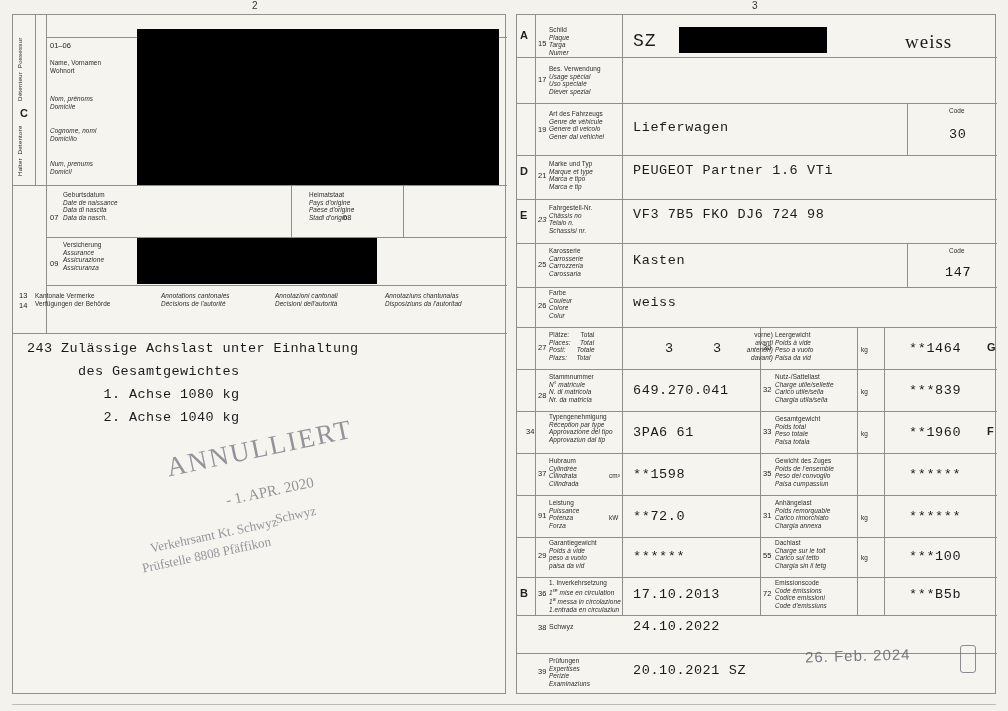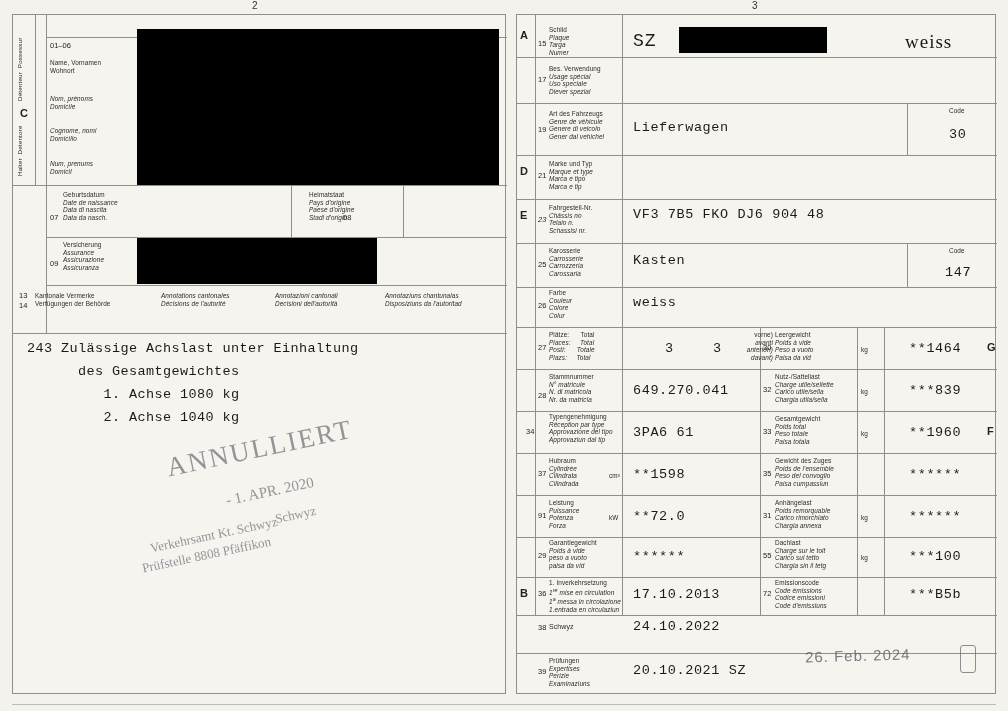--- a/index.html
+++ b/index.html
@@ -175,28 +175,29 @@
     </div>
     <div class="val" style="left:116px;top:105px;">Lieferwagen</div>
     <div class="lbl" style="position:absolute;left:432px;top:92px;">Code</div>
     <div class="val" style="left:432px;top:112px;">30</div>
 
     <div class="hline" style="left:0;top:184px;width:480px;height:1px;"></div>
     <div class="rowidx" style="left:21px;top:156px;">21</div>
     <div class="lbl" style="position:absolute;left:32px;top:145px;">
       Marke und Typ<br><i>Marque et type</i><br><i>Marca e tipo</i><br><i>Marca e tip</i>
     </div>
+    <div class="val" style="left:116px;top:148px;">PEUGEOT Partner 1.6 VTi</div>
     <div class="bigletter" style="left:3px;top:150px;">D</div>
 
     <div class="hline" style="left:0;top:228px;width:480px;height:1px;"></div>
     <div class="rowidx" style="left:21px;top:200px;font-style:italic;">23</div>
     <div class="lbl" style="position:absolute;left:32px;top:189px;">
       Fahrgestell-Nr.<br><i>Châssis no</i><br><i>Telaio n.</i><br><i>Schassisi nr.</i>
     </div>
-    <div class="val" style="left:116px;top:192px;">VF3 7B5 FKO DJ6 904 48</div>
+    <div class="val" style="left:116px;top:192px;">VF3 7B5 FKO DJ6 724 98</div>
     <div class="bigletter" style="left:3px;top:194px;">E</div>
 
     <div class="hline" style="left:0;top:272px;width:480px;height:1px;"></div>
     <div class="vline" style="left:390px;top:228px;width:1px;height:44px;"></div>
     <div class="rowidx" style="left:21px;top:245px;">25</div>
     <div class="lbl" style="position:absolute;left:32px;top:232px;">
       Karosserie<br><i>Carrosserie</i><br><i>Carrozzeria</i><br><i>Carossaria</i>
     </div>
     <div class="val" style="left:116px;top:238px;">Kasten</div>
     <div class="lbl" style="position:absolute;left:432px;top:232px;">Code</div>

